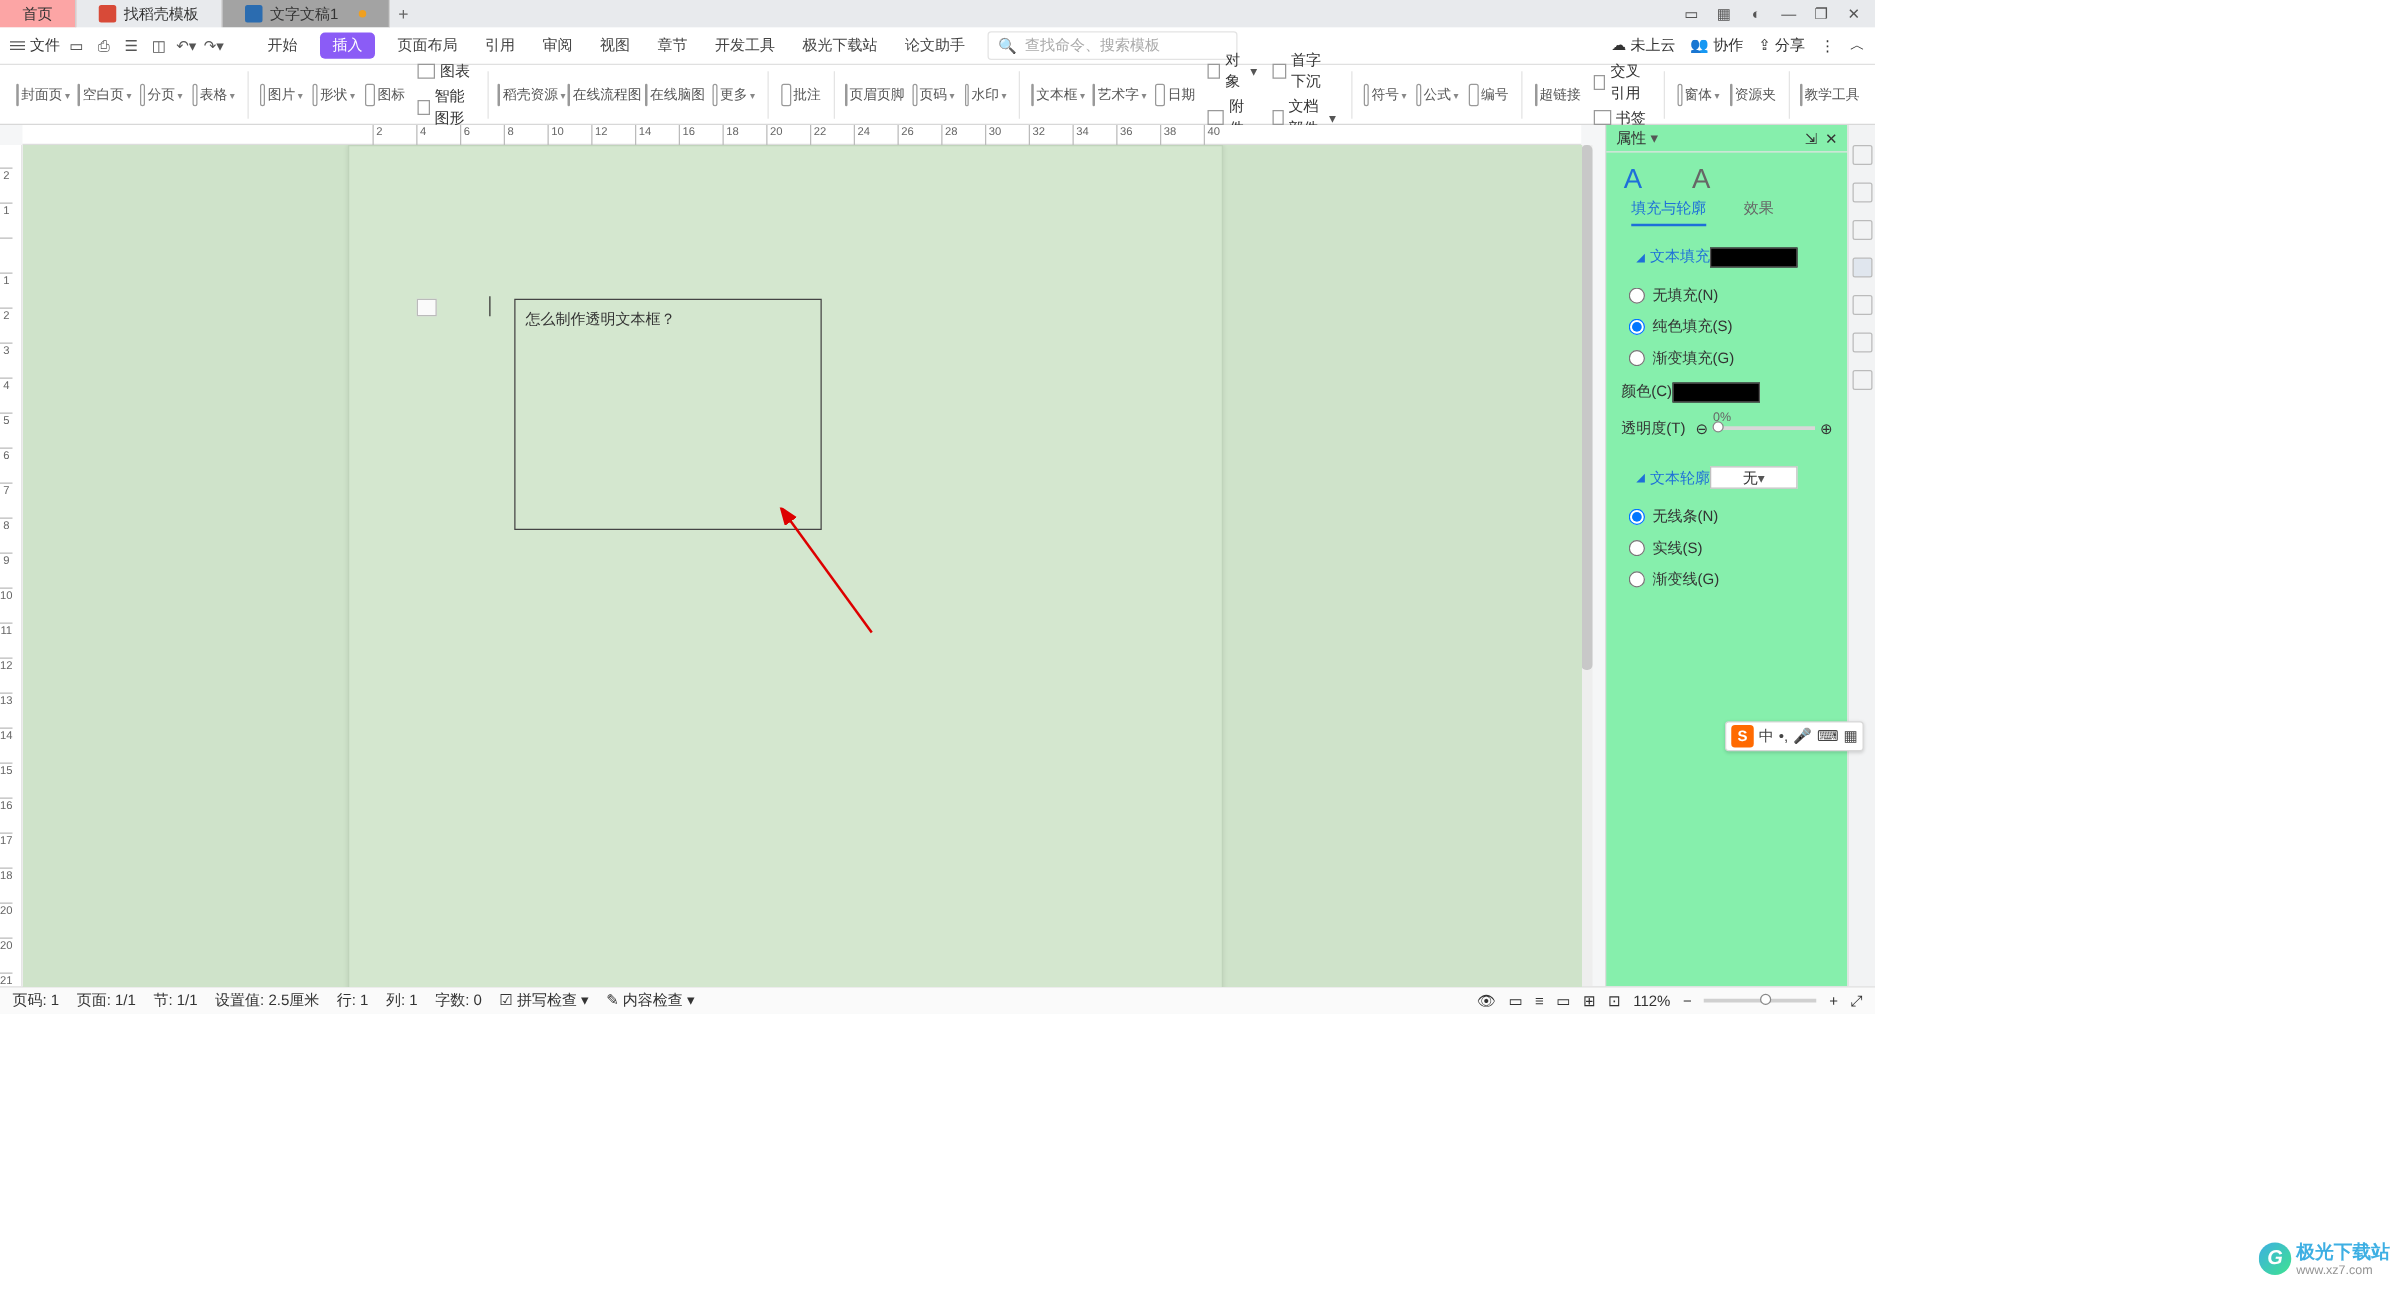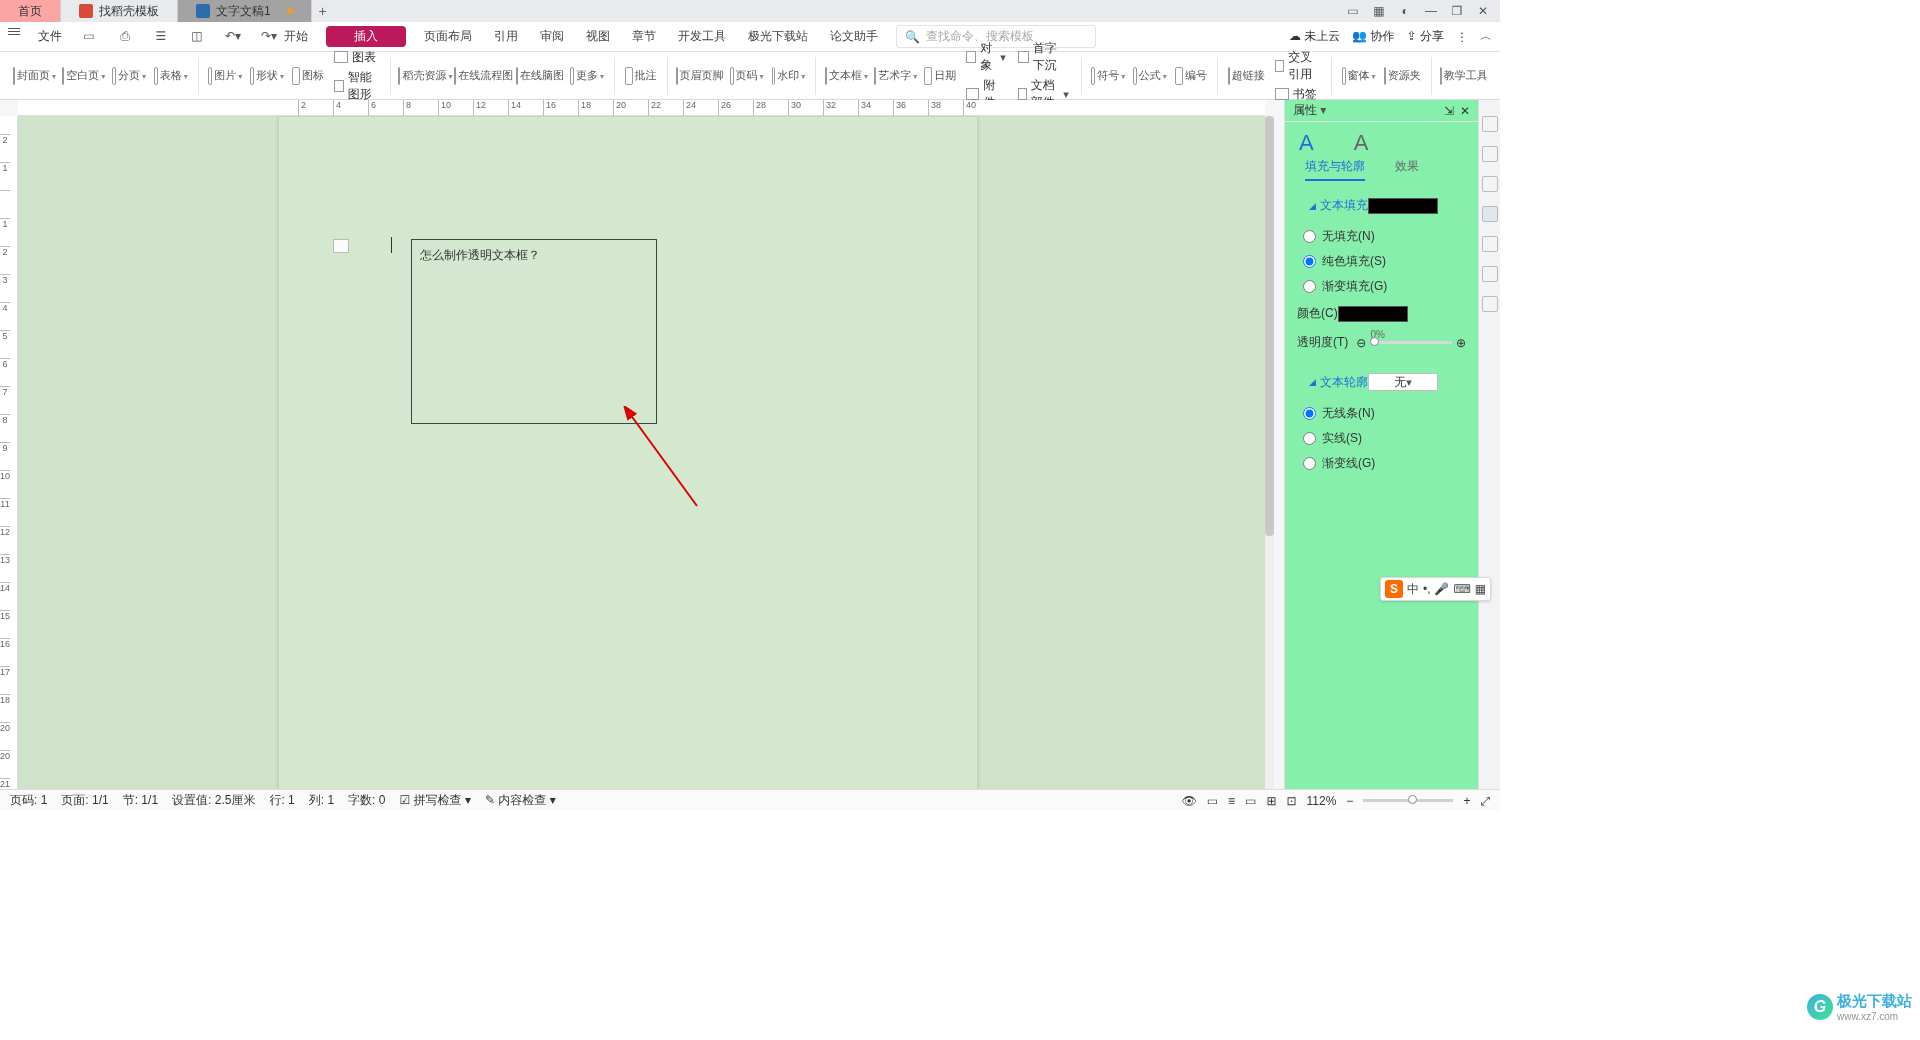--- a/index.html
+++ b/index.html
@@ -10,27 +10,27 @@
 .tab.home{background:#fca5a5;color:#fff}
 .tab.active{background:#a3a3a3}
 .tab-ico{width:14px;height:14px;display:inline-block}
 .tab-ico.red{background:#d84a38;border-radius:2px}
 .tab-ico.blue{background:#2b6cb0;border-radius:2px}
 .tab.active .dot{width:6px;height:6px;background:#f0a020;border-radius:50%;margin-left:10px}
 .tab-plus{width:22px;text-align:center;color:#666;font-size:14px}
 .win-ctrl{margin-left:auto;display:flex;align-items:center;gap:8px;padding-right:8px}
 .win-ctrl span{width:18px;height:18px;display:inline-flex;align-items:center;justify-content:center;color:#555}
 .menubar{height:30px;background:#fff;border-bottom:1px solid #e0e0e0;display:flex;align-items:center;padding:0 8px;gap:2px}
-.mb-left{display:flex;align-items:flex-start;gap:18px}
+.mb-left{display:flex;align-items:center;gap:4px}
 .hamburger{display:inline-flex;flex-direction:column;gap:2px}
 .hamburger i{width:12px;height:1px;background:#555}
 .mb-ico{width:18px;height:16px;display:inline-flex;align-items:center;justify-content:center;color:#555;border:1px solid transparent}
-.mb-tabs{display:flex;align-items:center;gap:14px;}
+.mb-tabs{display:flex;align-items:center;gap:14px;margin-left:28px}
 .mb-tab{color:#444;padding:2px 4px}
-.mb-tab.sel{background:#be185d;color:#fff;border-radius:4px;padding:2px 28px}
+.mb-tab.sel{background:#8b5cf6;color:#fff;border-radius:4px;padding:2px 10px}
 .mb-search{margin-left:12px;display:flex;align-items:center;gap:6px;border:1px solid #e3e3e3;border-radius:3px;padding:2px 8px;color:#aaa;width:200px}
 .mb-right{margin-left:auto;display:flex;align-items:center;gap:12px;color:#555}
 .ribbon{height:48px;background:#fff;border-bottom:1px solid #d8d8d8;display:flex;align-items:center;padding:0 10px}
 .rb{display:flex;flex-direction:row;align-items:center;justify-content:center;min-width:40px;height:44px;padding:0 4px;gap:2px;color:#555}
 .rb .ico{width:20px;height:18px;border:1px solid #999;border-radius:2px}
 .rb .lbl{font-size:11px;color:#555;white-space:nowrap}
 .rb.drop .lbl::after{content:"▾";font-size:8px;margin-left:2px;color:#888}
 .sep{width:1px;height:38px;background:#e4e4e4;margin:0 6px}
 .rb-pair{display:flex;flex-direction:column;justify-content:center;gap:3px;height:44px;padding:0 6px}
 .rb-pair div{display:flex;align-items:center;gap:4px;color:#555;font-size:11px}

